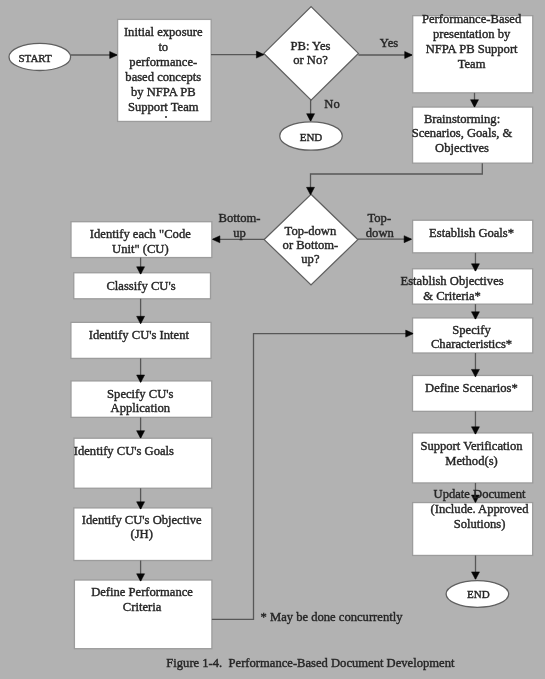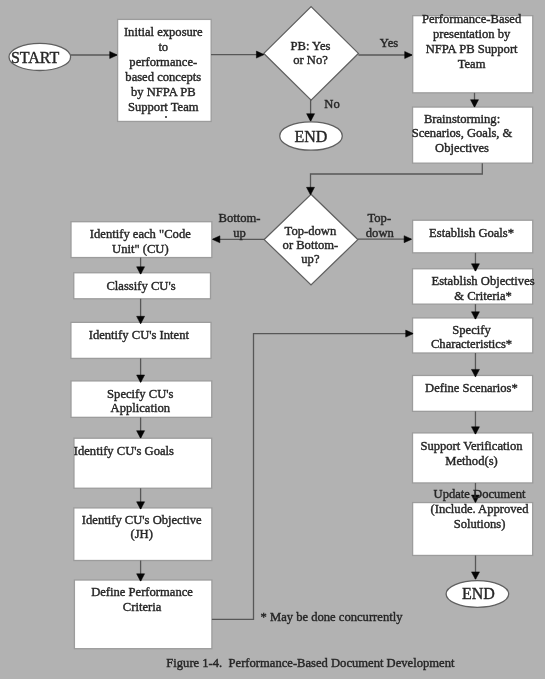--- a/index.html
+++ b/index.html
@@ -3,21 +3,21 @@
 <meta charset="utf-8">
 <style>
   html,body{margin:0;padding:0;background:#ffffff;}
   body{width:545px;height:679px;overflow:hidden;}
   #canvas{position:relative;width:545px;height:679px;background:#eab308;
           filter:grayscale(1) blur(0.4px);
           font-family:"Liberation Serif", serif;color:#262626;}
   #graphics{position:absolute;left:0;top:0;}
   .txt{position:absolute;text-align:center;font-size:12.6px;line-height:14.7px;
        color:#262626;white-space:nowrap;-webkit-text-stroke:0.4px #262626;}
-  .term{font-size:16px;}
+  .term{font-size:11px;}
   .diamond-txt{line-height:14.4px;}
   .dot{position:absolute;width:2px;height:2px;background:#262626;border-radius:50%;}
 </style>
 </head>
 <body>
 
 <div id="canvas">
   <svg id="graphics" width="545" height="679" viewBox="0 0 545 679">
     <g>
       <rect x="117.60" y="19.40" width="93.55" height="102.05" fill="#ffffff" stroke="#9c9c9c" stroke-width="1.3"></rect>
@@ -131,21 +131,21 @@
     <div>Identify CU's Objective</div>
     <div>(JH)</div>
   </div>
   <div class="txt" style="left:73.30px;top:584.80px;width:137.50px;line-height:14.7px;">
     <div>Define Performance</div>
     <div>Criteria</div>
   </div>
   <div class="txt" style="left:411.50px;top:226.10px;width:120.15px;line-height:14.7px;">
     <div>Establish Goals*</div>
   </div>
-  <div class="txt" style="left:423px;top:274.40px;width:120.15px;line-height:14.7px;">
+  <div class="txt" style="left:392px;top:274.40px;width:120.15px;line-height:14.7px;">
     <div>Establish Objectives</div>
     <div>&amp; Criteria*</div>
   </div>
   <div class="txt" style="left:411.45px;top:322.60px;width:120.20px;line-height:14.7px;">
     <div>Specify</div>
     <div>Characteristics*</div>
   </div>
   <div class="txt" style="left:411.40px;top:380.60px;width:120.10px;line-height:14.7px;">
     <div>Define Scenarios*</div>
   </div>

